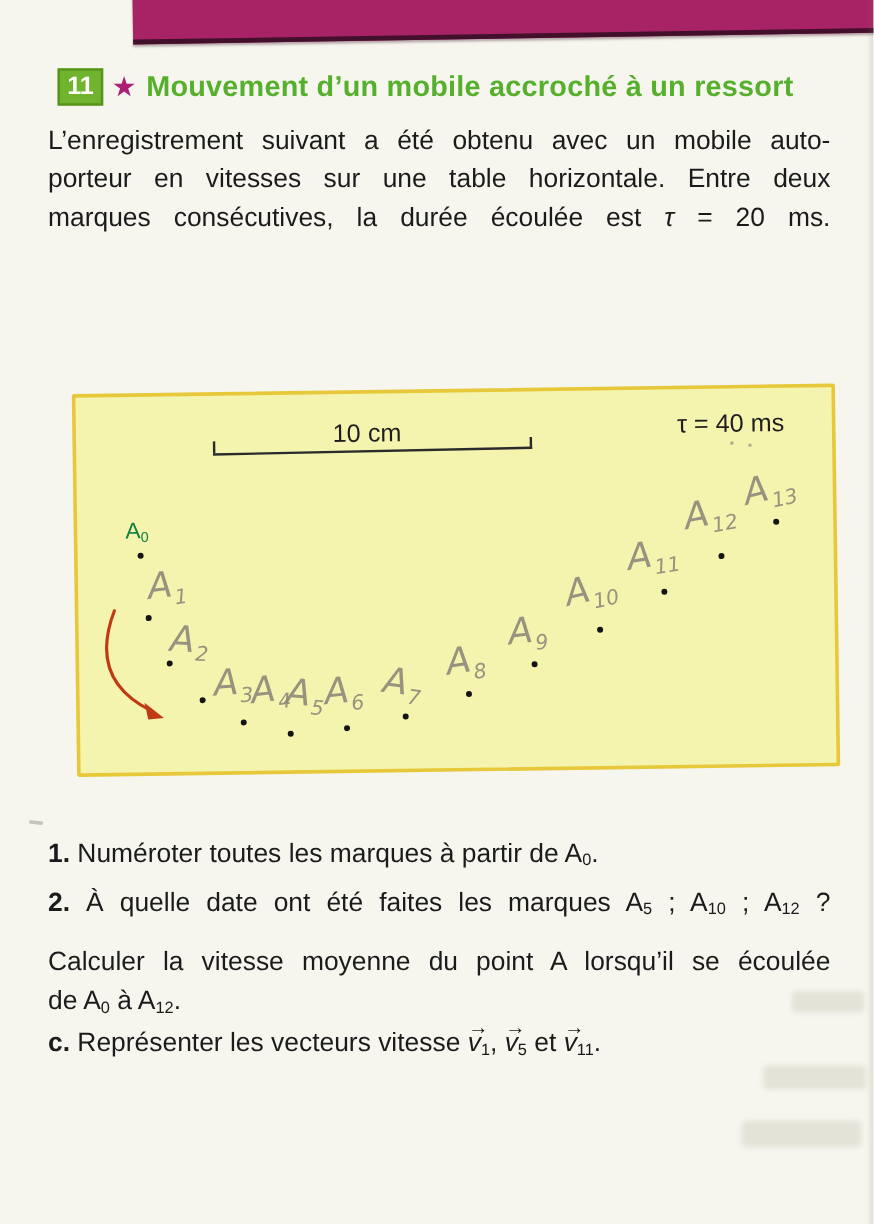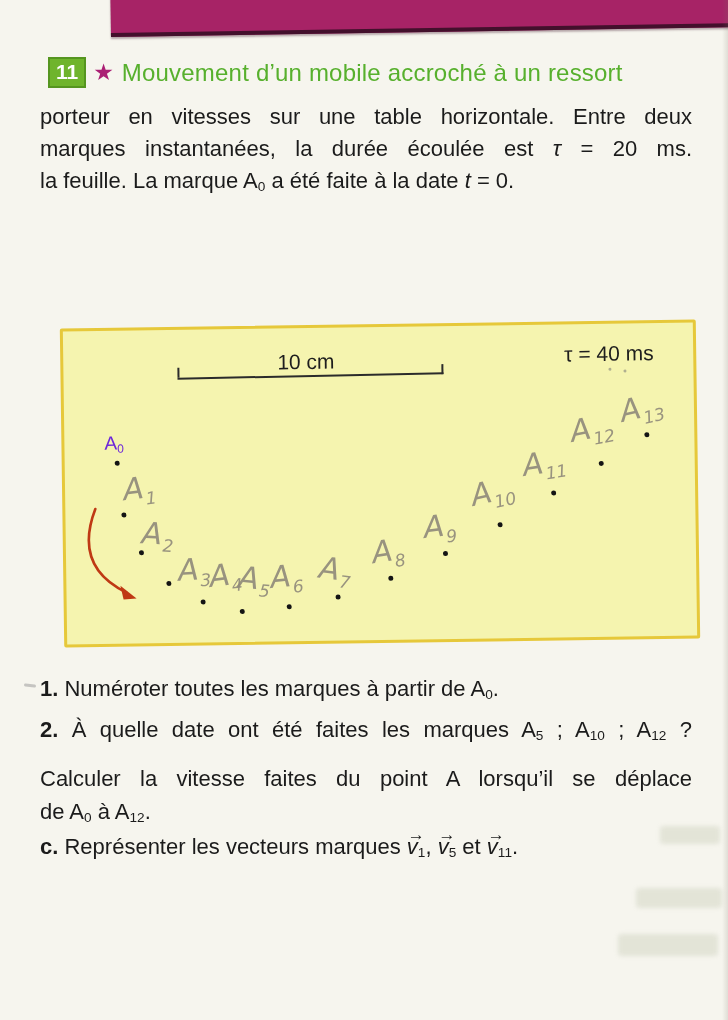--- a/index.html
+++ b/index.html
@@ -20,21 +20,21 @@
     font-weight:bold; font-size:28px; letter-spacing:.5px; color:#f2c928;
     text-shadow:0 1px 0 rgba(120,40,0,.35);
   }
   
   .ex-header { position:absolute; left:48px; top:57px; width:650px; display:flex; align-items:center; }
   .ex-badge {
     background:#6fb42c; border:2px solid #55951f; color:#fff;
     font-weight:bold; font-size:21px; padding:1px 6px 2px; margin-right:7px;
   }
   .ex-star { color:#ab1f74; font-size:23px; margin-right:8px; }
-  .ex-title { color:#57b02d; font-weight:normal; font-size:24px; letter-spacing:.2px; }
+  .ex-title { color:#57b02d; font-weight:bold; font-size:24px; letter-spacing:.2px; }
   
   .intro { position:absolute; left:40px; top:101px; width:652px; font-size:22px; }
   .line { height:32px; line-height:32px; white-space:nowrap; }
   .j { white-space:normal; text-align:justify; text-align-last:justify; }
   .seg-b { font-weight:bold; }
   .seg-i { font-style:italic; }
   .seg-sub { font-size:0.62em; vertical-align:-0.22em; }
   .seg-vec { font-style:italic; position:relative; display:inline-block; }
   .seg-vec::after { content:"→"; position:absolute; left:0.02em; top:-0.72em; font-size:0.78em; font-style:normal; }
   
@@ -42,28 +42,28 @@
     position:absolute; left:62px; top:324px; width:630px; height:313px;
     background:#f5f4af; border:3px solid #e6c83a; border-radius:2px;
     transform:rotate(-0.8deg);
   }
   .scalebar-line { position:absolute; left:114px; top:47px; width:266px; height:2px; background:#2b2b2b; transform:rotate(-0.4deg); }
   .scalebar-tick { position:absolute; width:2px; height:10px; background:#2b2b2b; top:38px; }
   .scalebar-label { position:absolute; left:214px; top:22px; font-size:21px; color:#1e1e1e; }
   .tau-label { position:absolute; left:501px; top:18px; font-size:21px; color:#1e1e1e; }
   .dot { position:absolute; width:5px; height:5px; border-radius:50%; background:#141414; }
   .ptlabel { position:absolute; white-space:nowrap; }
-  .ptlabel.printed { font-size:19px; color:#6d28d9; }
+  .ptlabel.printed { font-size:19px; color:#15803d; }
   .ptlabel.printed .num { font-size:12px; vertical-align:-3px; }
   .ptlabel.hw { font-family:"DejaVu Sans", sans-serif; font-style:italic; font-size:30px; color:#8f897a; opacity:.9; }
   .ptlabel.hw .num { font-size:17px; vertical-align:-7px; margin-left:1px; }
   .dir-arrow { position:absolute; left:10px; top:168px; }
   .pencil-dot { position:absolute; width:3px; height:3px; border-radius:50%; background:#777; opacity:.55; }
   
-  .questions { position:absolute; left:40px; top:672px; width:652px; font-size:22px; }
+  .questions { position:absolute; left:40px; top:694px; width:652px; font-size:22px; }
   .questions .line { height:33px; line-height:33px; }
   .qblock { margin:0; }
   .mb8 { margin-bottom:8px; } .mb10 { margin-bottom:16px; } .mb2 { margin-bottom:2px; }
   
   .bleed { position:absolute; background:rgba(130,140,100,.16); filter:blur(2px); border-radius:4px; }
   .pencil-dash { position:absolute; left:24px; top:684px; width:12px; height:3px; background:#8a8a8a; opacity:.45; transform:rotate(6deg); border-radius:2px; }
   .page-edge { position:absolute; right:0; top:0; bottom:0; width:6px; background:linear-gradient(to left, rgba(120,115,100,.18), rgba(120,115,100,0)); }
 </style>
 </head>
 <body>
@@ -74,23 +74,23 @@
     <div class="banner-text">EXERCICES À CARACTÈRE EXPÉRIMENTAL</div>
   </div>
 
   <div class="ex-header">
     <span class="ex-badge">11</span>
     <span class="ex-star">★</span>
     <span class="ex-title">Mouvement d’un mobile accroché à un ressort</span>
   </div>
 
   <div class="intro">
+    <div class="line j"><span>L’enregistrement suivant a été obtenu avec un mobile auto-</span></div>
     <div class="line j"><span>porteur en vitesses sur une table horizontale. Entre deux</span></div>
-    <div class="line j"><span>marques instantanées, la durée écoulée est </span><span class="seg-i">τ</span><span> = 20 ms.</span></div>
-    <div class="line"><span>la feuille. La marque A</span><span class="seg-sub">0</span><span> a été faite à la date </span><span class="seg-i">t</span><span> = 0.</span></div>
+    <div class="line j"><span>marques consécutives, la durée écoulée est </span><span class="seg-i">τ</span><span> = 20 ms.</span></div>
   </div>
 
   <div class="figure">
     <div class="scalebar-tick" style="left:114px;"></div>
     <div class="scalebar-tick" style="left:378px;"></div>
     <div class="scalebar-line"></div>
     <div class="scalebar-label">10 cm</div>
     <div class="tau-label">τ = 40 ms</div>
     <div class="pencil-dot" style="left:545px; top:44px;"></div>
     <div class="pencil-dot" style="left:560px; top:46px;"></div>
@@ -133,27 +133,27 @@
   </div>
 
   <div class="questions">
     <div class="qblock mb8">
       <div class="line"><span class="seg-b">1.</span><span> Numéroter toutes les marques à partir de A</span><span class="seg-sub">0</span><span>.</span></div>
     </div>
     <div class="qblock mb10">
       <div class="line j"><span class="seg-b">2.</span><span> À quelle date ont été faites les marques A</span><span class="seg-sub">5</span><span> ; A</span><span class="seg-sub">10</span><span> ; A</span><span class="seg-sub">12</span><span> ?</span></div>
     </div>
     <div class="qblock">
-      <div class="line j"><span>Calculer la vitesse faites du point A lorsqu’il se déplace</span></div>
+      <div class="line j"><span>Calculer la vitesse moyenne du point A lorsqu’il se écoulée</span></div>
       <div class="line"><span>de A</span><span class="seg-sub">0</span><span> à A</span><span class="seg-sub">12</span><span>.</span></div>
     </div>
     <div class="qblock mb2">
     </div>
     <div class="qblock">
-      <div class="line"><span class="seg-b">c.</span><span> Représenter les vecteurs marques </span><span class="seg-vec">v</span><span class="seg-sub">1</span><span>, </span><span class="seg-vec">v</span><span class="seg-sub">5</span><span> et </span><span class="seg-vec">v</span><span class="seg-sub">11</span><span>.</span></div>
+      <div class="line"><span class="seg-b">c.</span><span> Représenter les vecteurs vitesse </span><span class="seg-vec">v</span><span class="seg-sub">1</span><span>, </span><span class="seg-vec">v</span><span class="seg-sub">5</span><span> et </span><span class="seg-vec">v</span><span class="seg-sub">11</span><span>.</span></div>
     </div>
   </div>
 
   <div class="pencil-dash"></div>
   <div class="bleed" style="left:660px; top:826px; width:60px; height:18px;"></div>
   <div class="bleed" style="left:636px; top:888px; width:86px; height:20px;"></div>
   <div class="bleed" style="left:618px; top:934px; width:100px; height:22px;"></div>
   <div class="page-edge"></div>
 
 </div>

